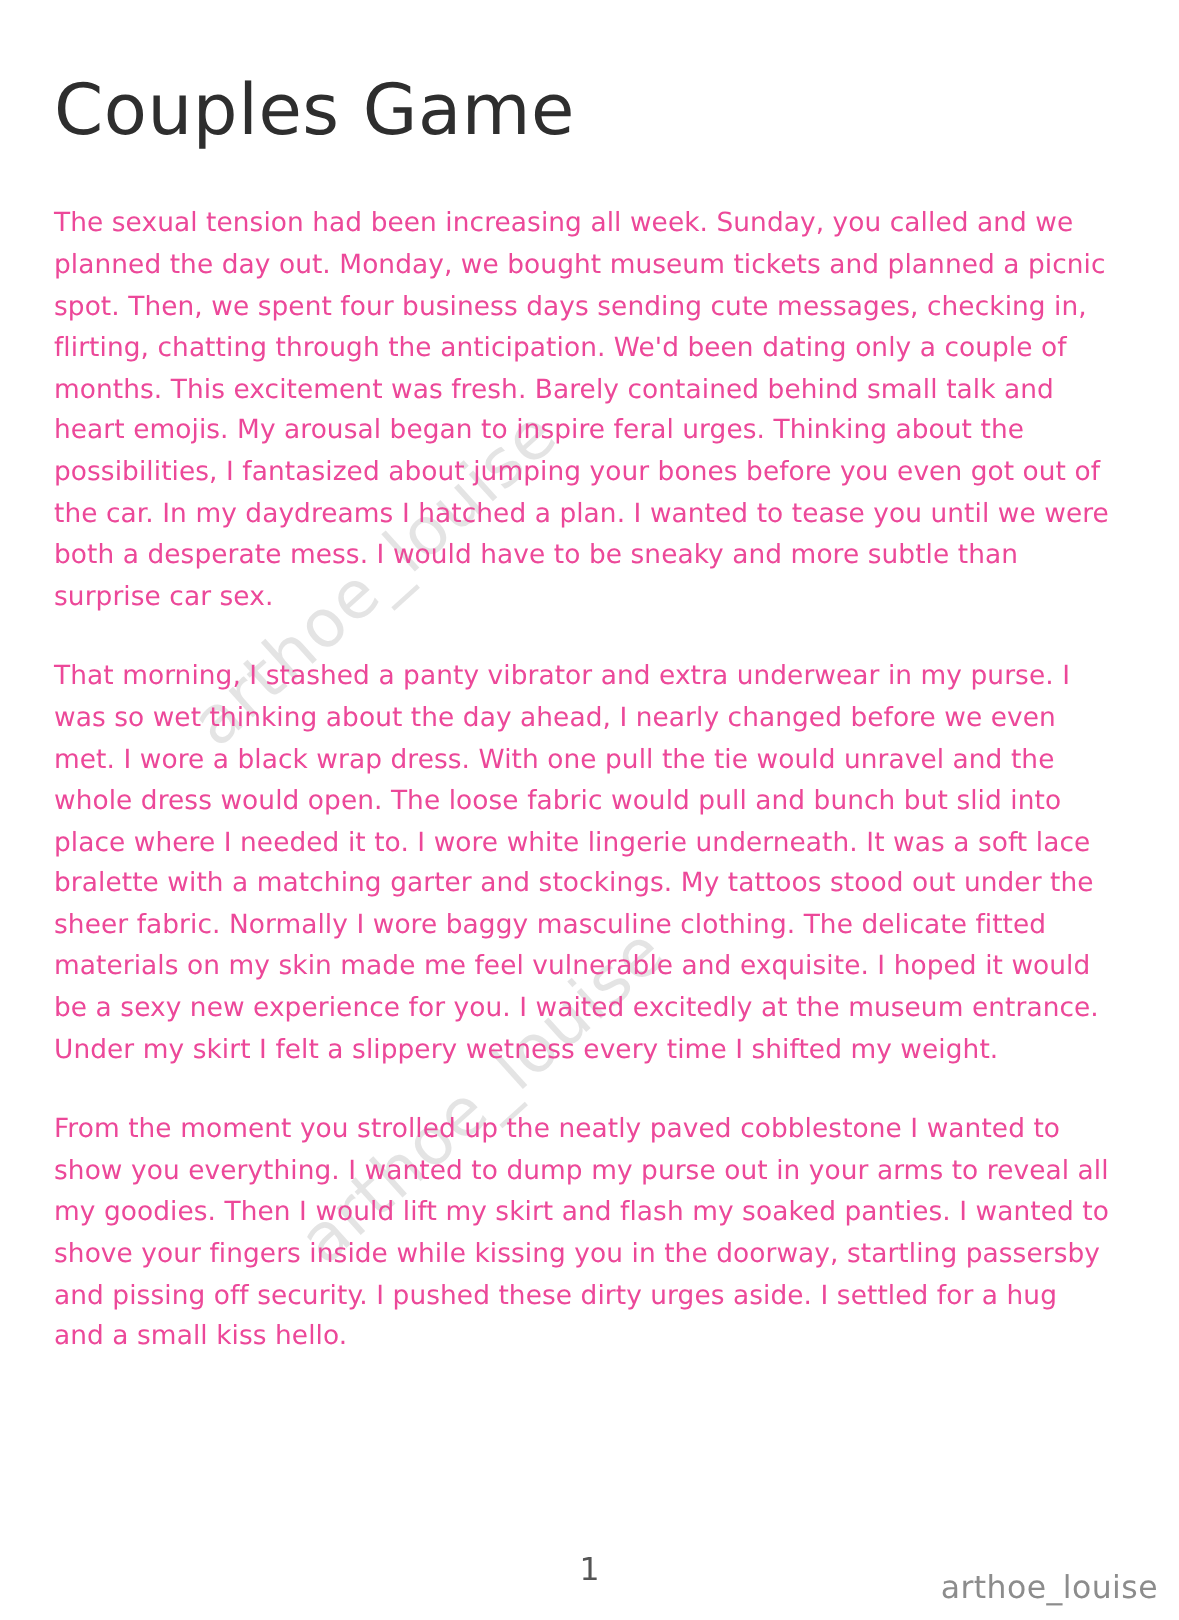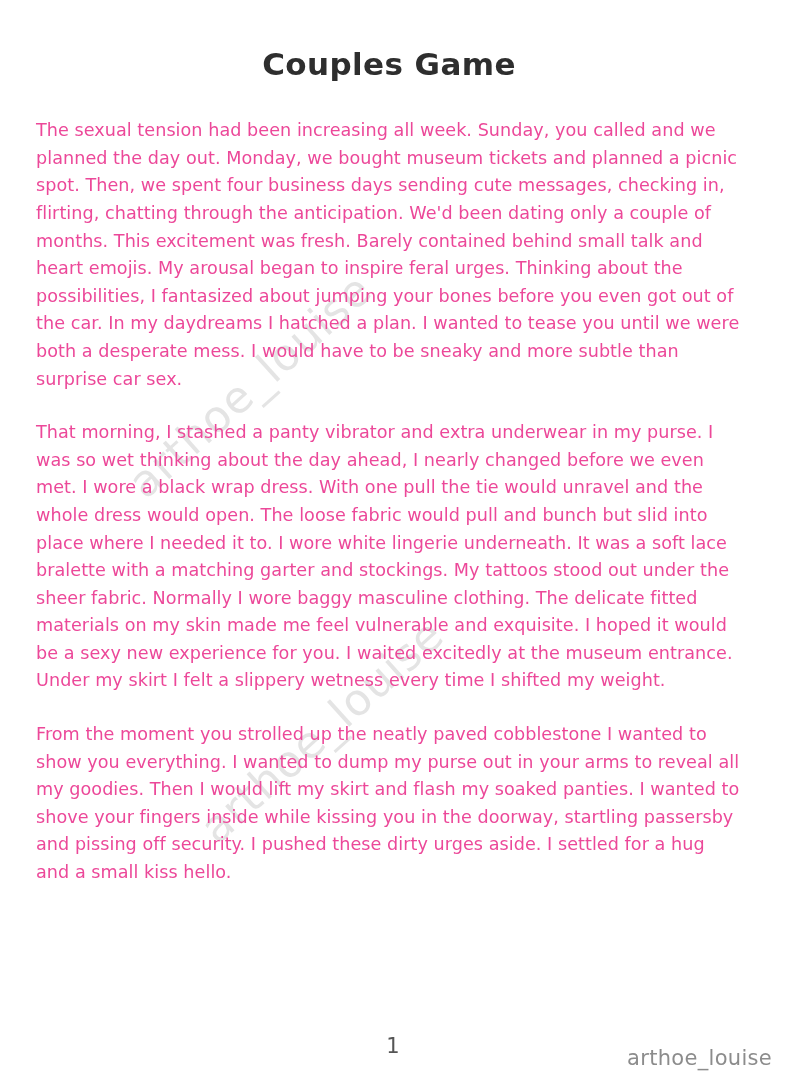--- a/index.html
+++ b/index.html
@@ -16,23 +16,23 @@
     color: #3b3b3b;
   }
   .page {
     position: relative;
     width: 786px;
     height: 1080px;
     box-sizing: border-box;
     padding: 38px 44px 0 36px;
   }
   .doc-title {
-    text-align: center;
-    font-size: 31px;
-    font-weight: 700;
+    text-align: left;
+    font-size: 47px;
+    font-weight: 400;
     color: #2e2e2e;
     letter-spacing: 0.4px;
     margin: 8px 0 34px 0;
     line-height: 1.2;
   }
   .body-text {
     position: relative;
     z-index: 3;
   }
   .para {

